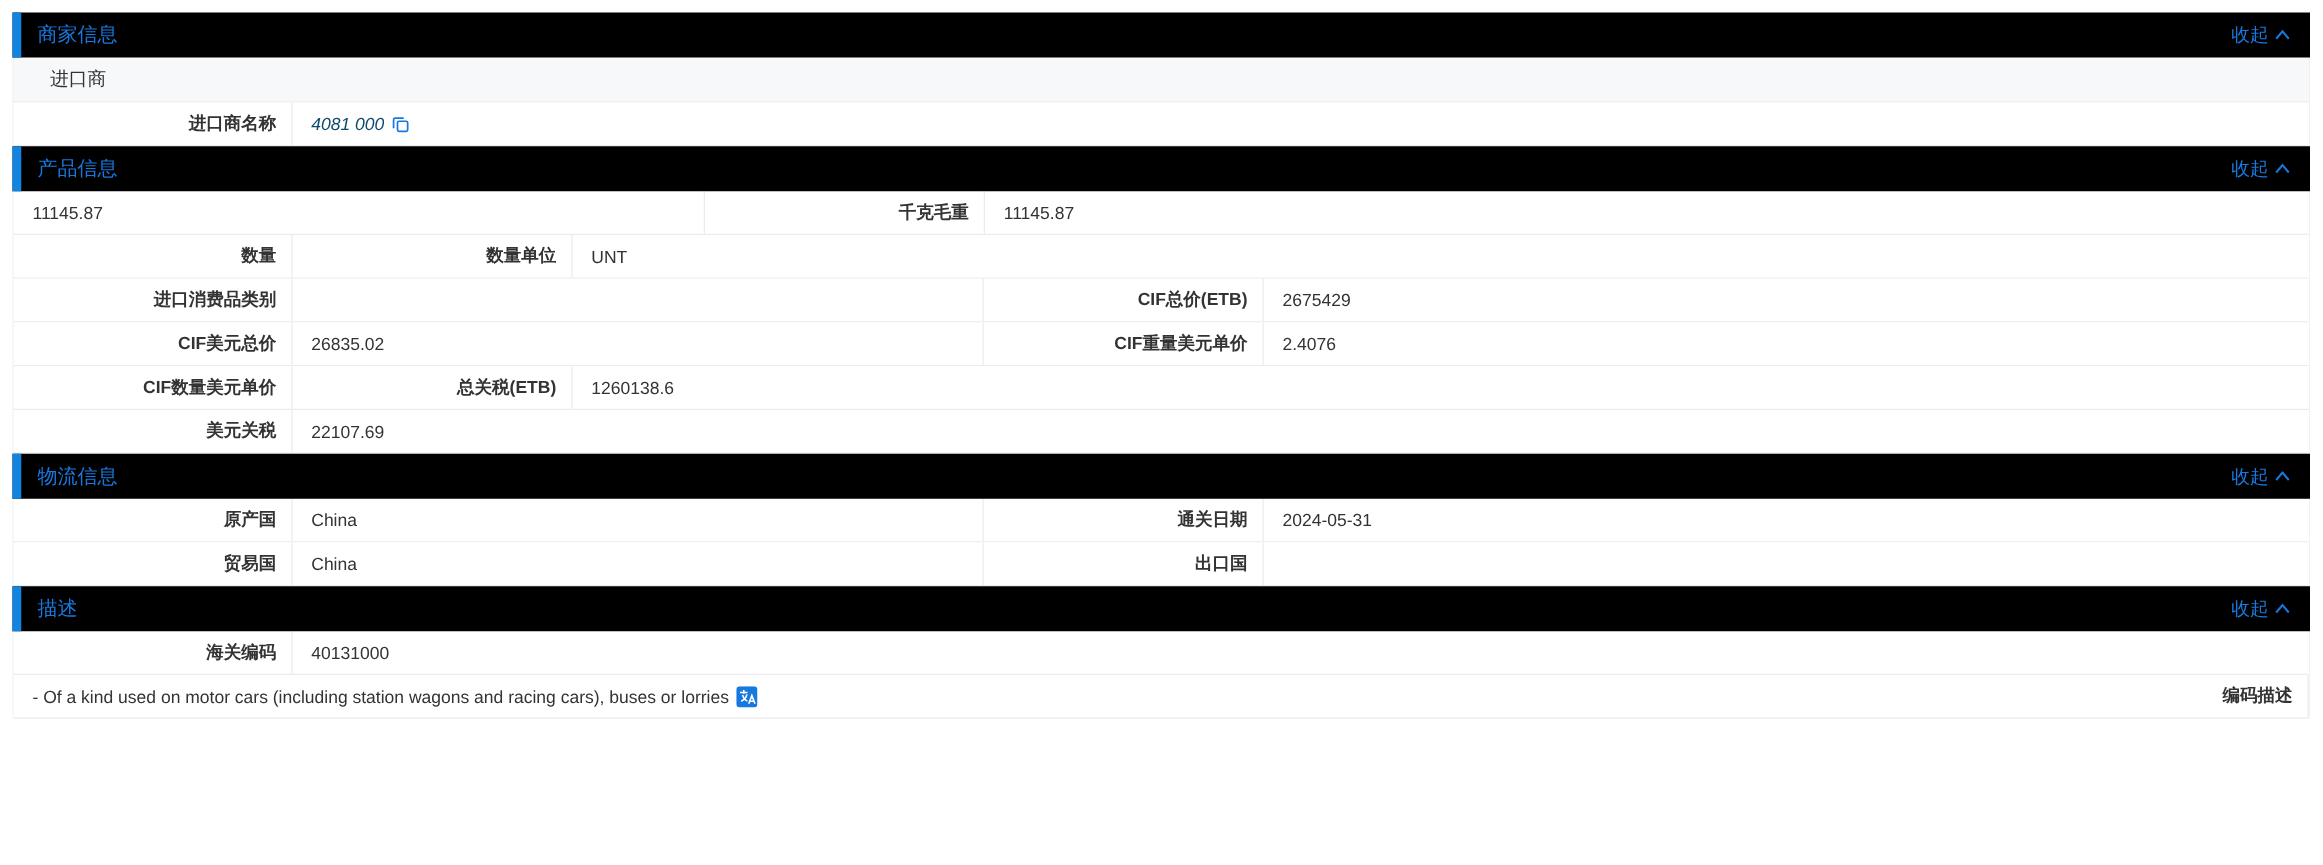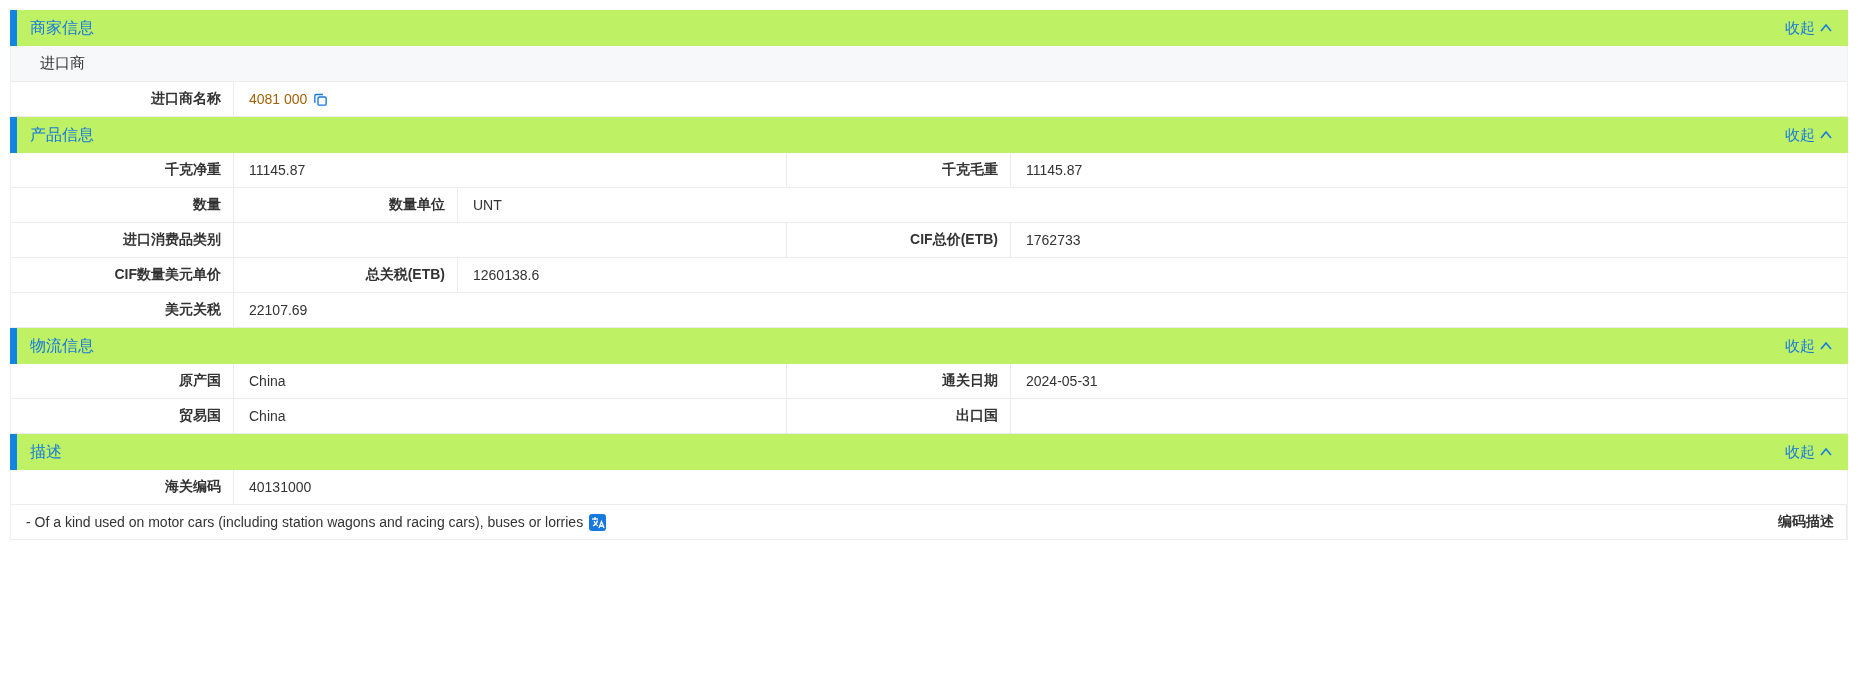--- a/index.html
+++ b/index.html
@@ -1,21 +1,21 @@
 <!DOCTYPE html>
 <html><head>
 <meta charset="utf-8">
 <style>
   * { margin:0; padding:0; box-sizing:border-box; }
   html,body { background:#ffffff; font-family:"Liberation Sans", sans-serif; color:#333; }
   body { width:1858px; height:692px; padding:10px; font-size:14px; }
 
   .section-header {
     display:flex; align-items:center;
-    height:36px; background:#bef264; position:relative;
+    height:36px; background:#000000; position:relative;
     padding-left:20px; padding-right:16px;
   }
   .accent { position:absolute; left:0; top:0; width:7px; height:100%; background:#1285e3; }
   .section-title { color:#1779e0; font-size:16px; }
   .collapse-btn {
     margin-left:auto; color:#1779e0; font-size:15px; cursor:pointer;
     display:flex; align-items:center; gap:5px; background:none; border:none;
     font-family:"Liberation Sans", sans-serif;
     padding-left:44px;
   }
@@ -34,21 +34,21 @@
     justify-content:flex-end; font-weight:bold; color:#333;
     padding-right:12px; border-right:1px solid #e9ebee;
   }
   .val { padding-left:15px; color:#333; }
   .w-l1 { width:223px; }
   .w-v1 { width:553px; border-right:1px solid #e9ebee; }
   .w-l2 { width:224px; }
   .w-v2 { flex:1; }
   .w-vfull { flex:1; border-right:none; }
 
-  .link { color:#a16207; cursor:pointer; text-decoration:none; }
+  .link { color:#0c4a6e; cursor:pointer; text-decoration:none;font-style:italic; }
   .icon-btn { display:inline-flex; align-items:center; margin-left:6px; cursor:pointer; }
   svg { display:block; }
 </style>
 </head>
 <body>
 
 <div class="section-header">
   <span class="accent"></span>
   <span class="section-title">商家信息</span>
   <button class="collapse-btn">
@@ -83,35 +83,40 @@
     <span>收起</span>
     <span class="chev">
       <svg width="12" height="8" viewBox="0 0 12 8">
           <polyline points="1,7 6,1 11,7" fill="none" stroke="#1779e0" stroke-width="1.6"></polyline>
         </svg>
     </span>
   </button>
 </div>
 <div class="rows">
   <div class="row">
-    <div class="cell lbl w-l1">千克净重</div>
     <div class="cell val w-v1">11145.87</div>
     <div class="cell lbl w-l2">千克毛重</div>
     <div class="cell val w-v2">11145.87</div>
   </div>
   <div class="row">
     <div class="cell lbl w-l1">数量</div>
     <div class="cell lbl w-l2">数量单位</div>
     <div class="cell val w-v2">UNT</div>
   </div>
   <div class="row">
     <div class="cell lbl w-l1">进口消费品类别</div>
     <div class="cell val w-v1"></div>
     <div class="cell lbl w-l2">CIF总价(ETB)</div>
-    <div class="cell val w-v2">1762733</div>
+    <div class="cell val w-v2">2675429</div>
+  </div>
+  <div class="row">
+    <div class="cell lbl w-l1">CIF美元总价</div>
+    <div class="cell val w-v1">26835.02</div>
+    <div class="cell lbl w-l2">CIF重量美元单价</div>
+    <div class="cell val w-v2">2.4076</div>
   </div>
   <div class="row">
     <div class="cell lbl w-l1">CIF数量美元单价</div>
     <div class="cell lbl w-l2">总关税(ETB)</div>
     <div class="cell val w-v2">1260138.6</div>
   </div>
   <div class="row">
     <div class="cell lbl w-l1">美元关税</div>
     <div class="cell val w-vfull">22107.69</div>
   </div>

